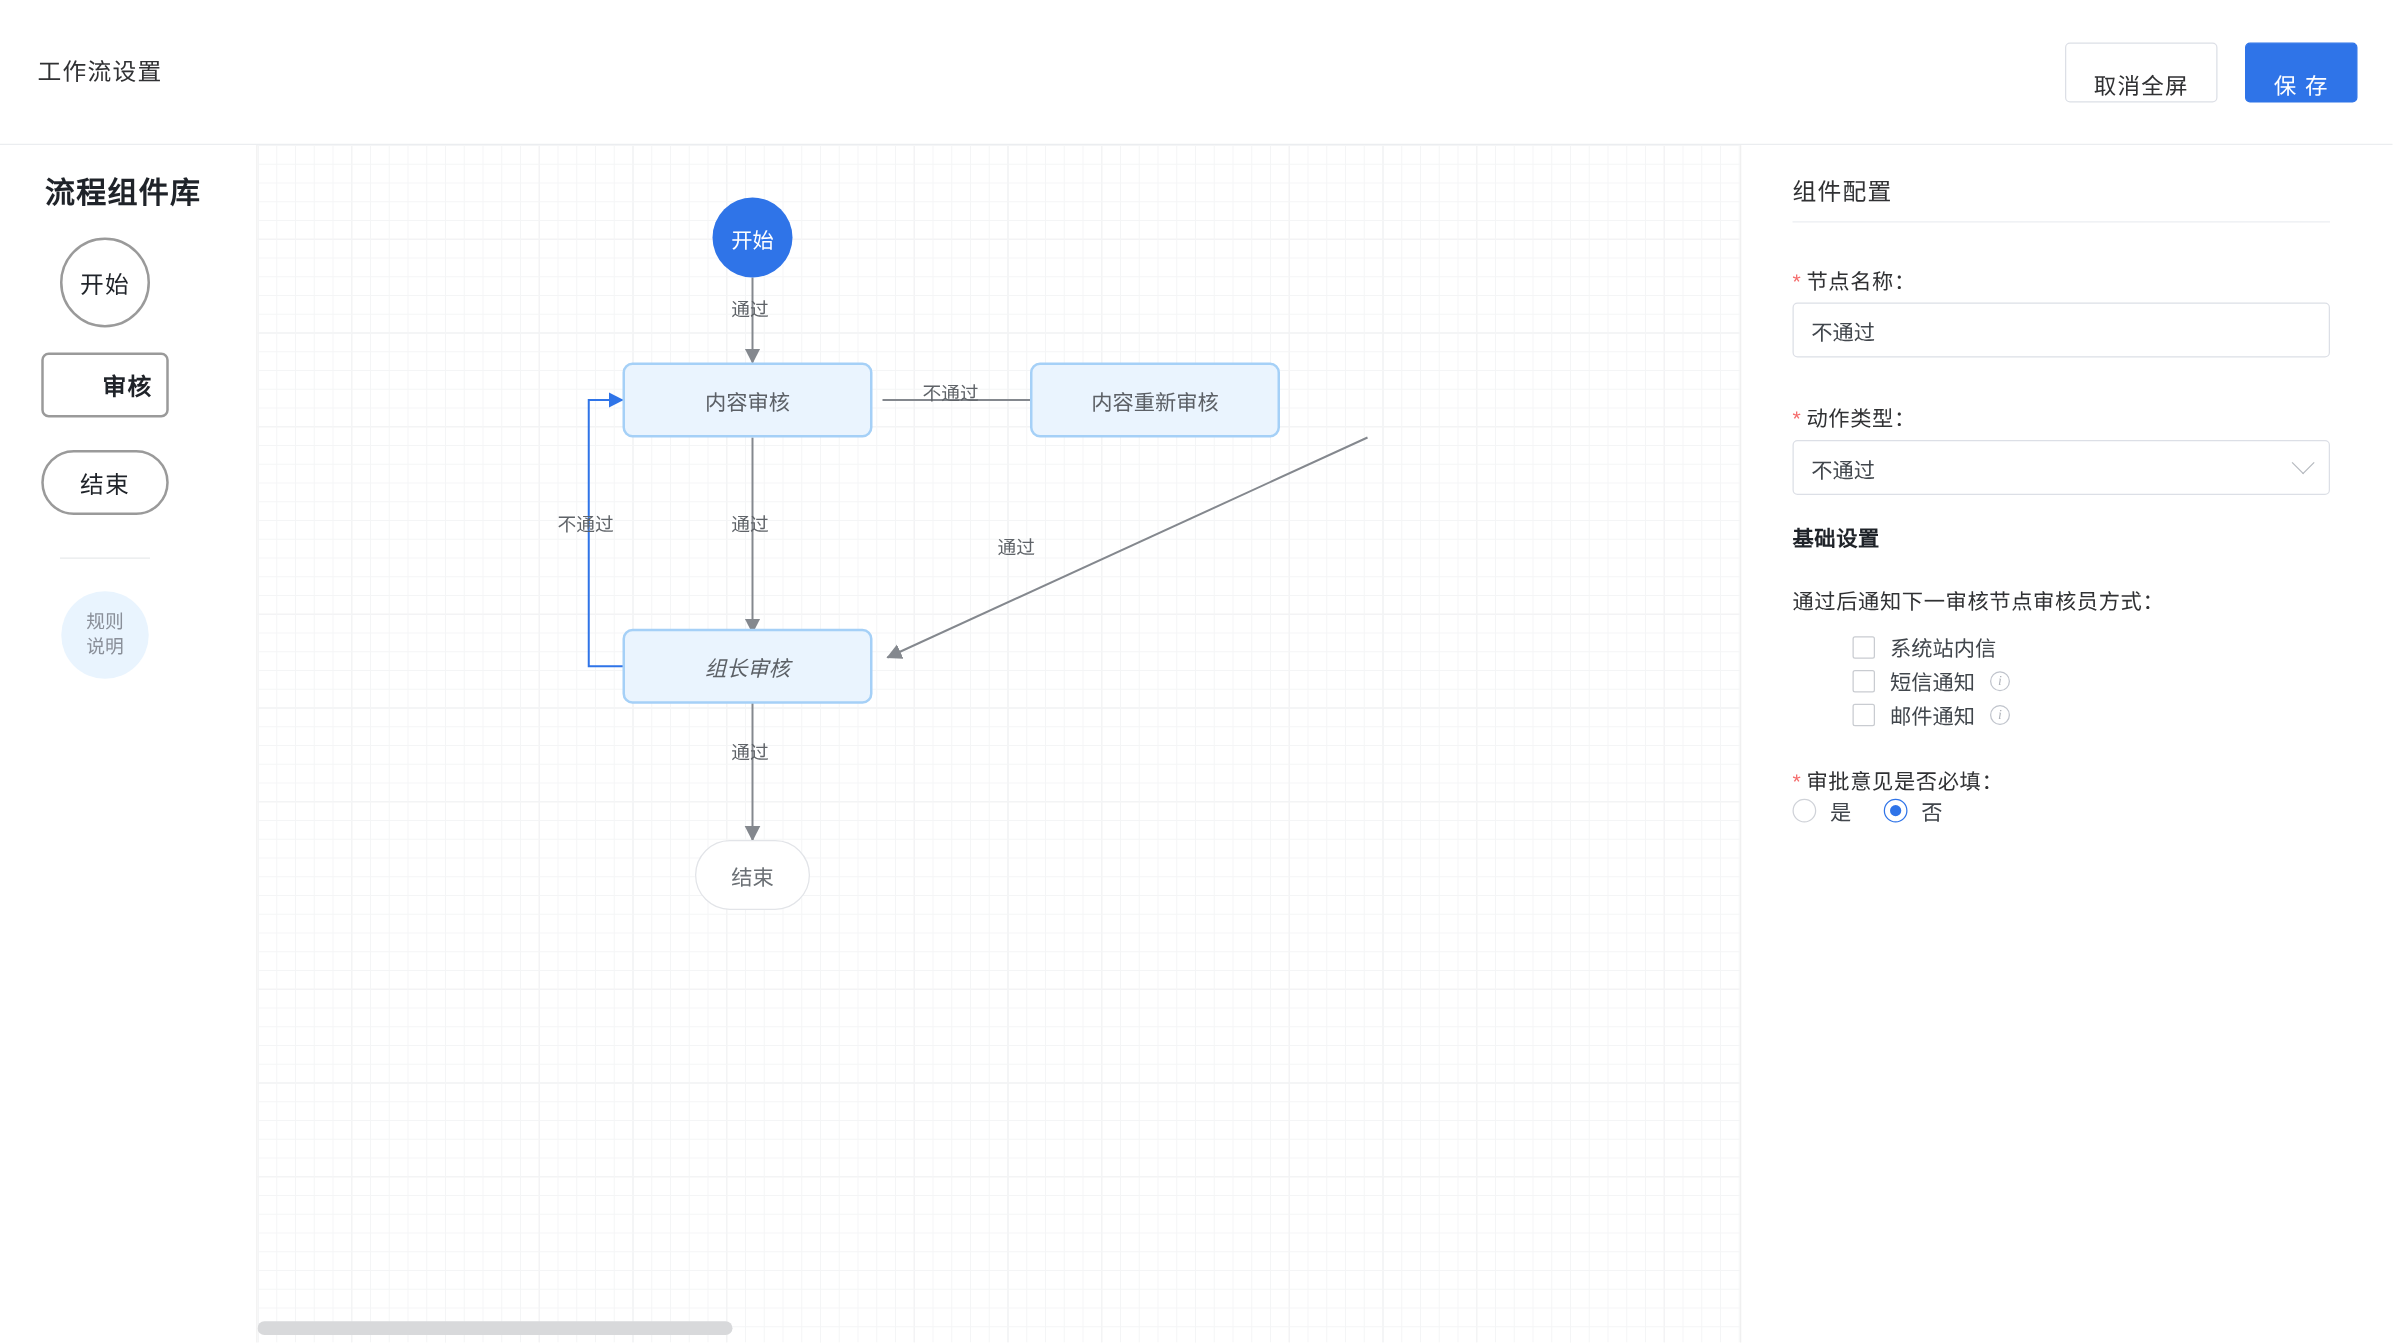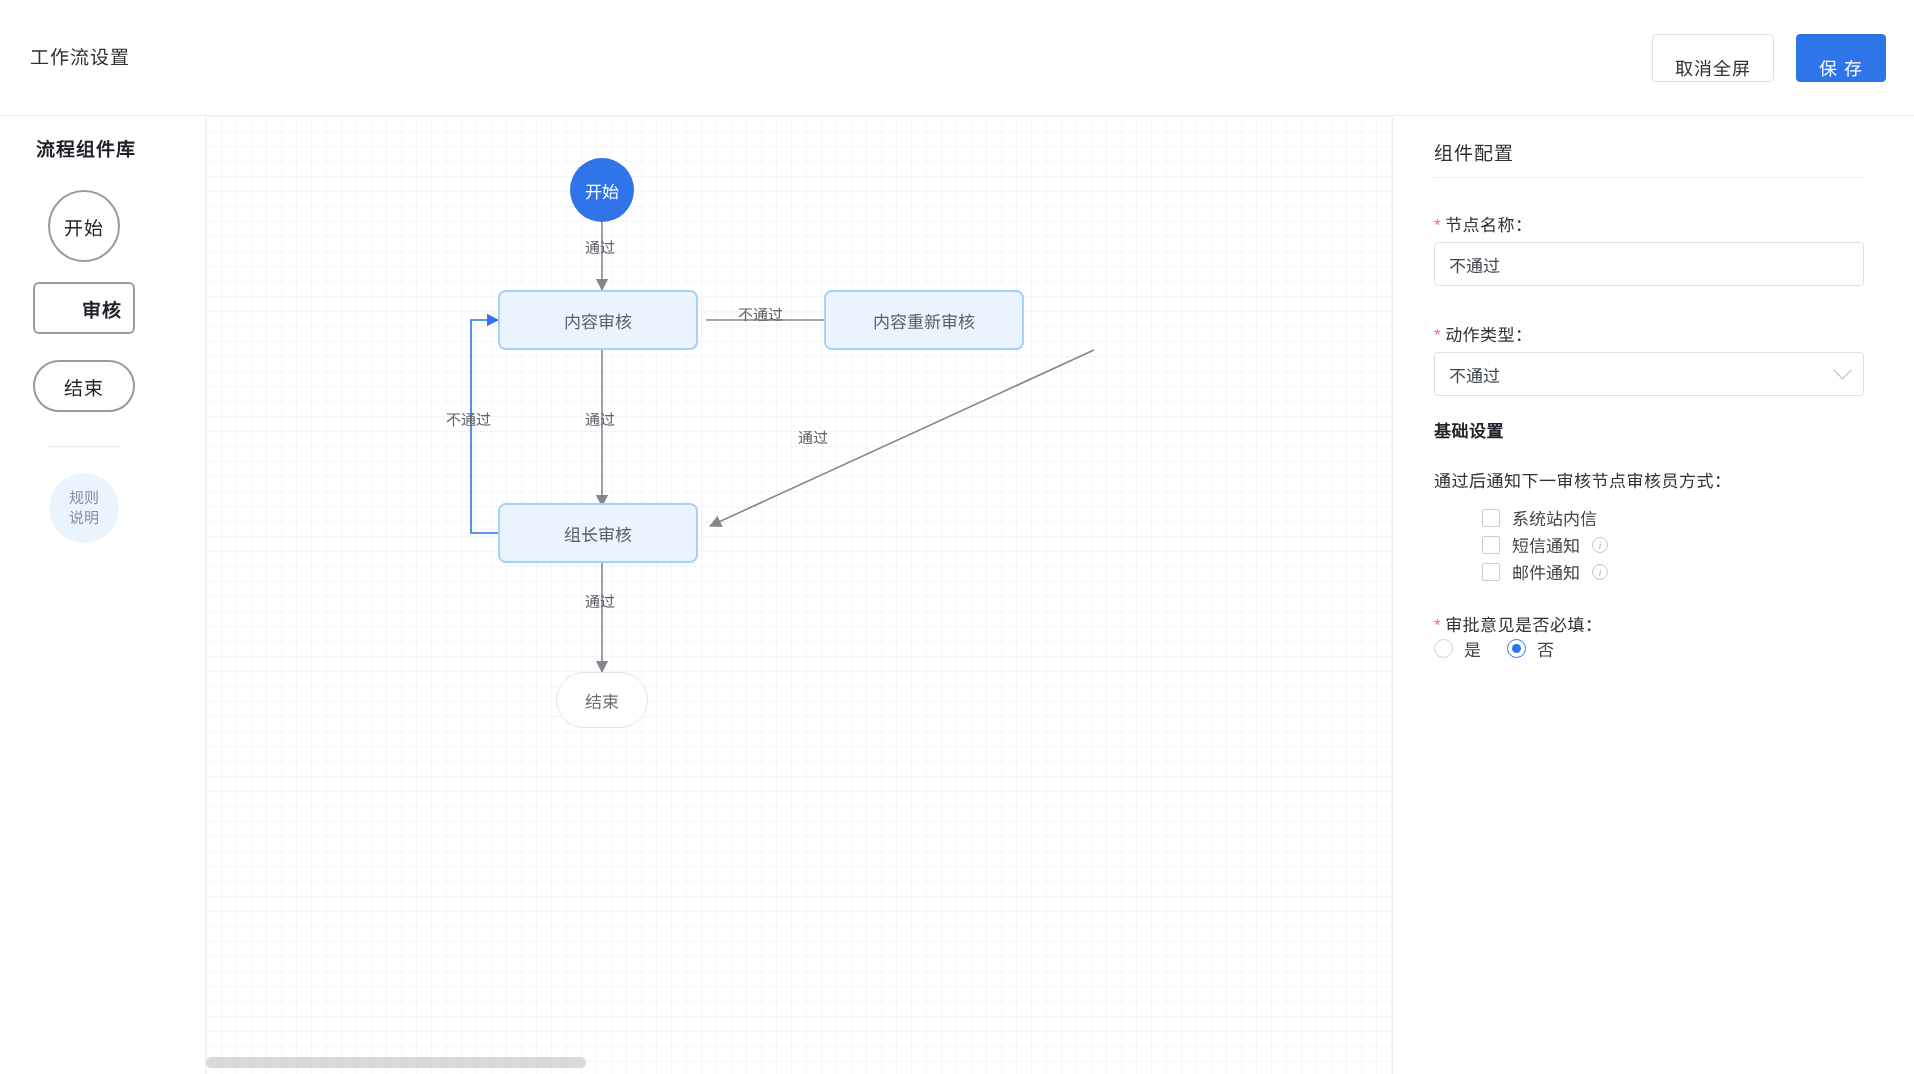--- a/index.html
+++ b/index.html
@@ -49,21 +49,21 @@
   }
 
   
   .sidebar {
     position: absolute; left: 0; top: 116px;
     width: 205px; height: 958px;
     background: #ffffff;
   }
   .sidebar-title {
     position: absolute; left: 36px; top: 18px;
-    font-size: 19px; font-weight: bold; color: #1f2329;
+    font-size: 24px; font-weight: bold; color: #1f2329;
     letter-spacing: 1px;
   }
   .palette-item {
     position: absolute;
     display: flex; align-items: center; justify-content: center;
     border: 2px solid #9a9a9a;
     color: #1f2329;
     background: #ffffff;
     font-size: 19px;
     cursor: grab;
@@ -312,21 +312,21 @@
     <path d="M888,234 L504,410" stroke="#84888e" stroke-width="1.6" fill="none" marker-end="url(#arrow-gray)"></path>
 
     <path d="M296,417 L265,417 L265,204 L292,204" stroke="#2f74e8" stroke-width="1.6" fill="none" marker-end="url(#arrow-blue)"></path>
 
     <path d="M396,446 L396,556" stroke="#84888e" stroke-width="1.6" fill="none" marker-end="url(#arrow-gray)"></path>
   </svg>
 
   <div class="node node-start" style="left:364px; top:42px;">开始</div>
   <div class="node node-audit" style="left:618px; top:174px; width:200px; height:60px;">内容重新审核</div>
   <div class="node node-audit" style="left:292px; top:174px; width:200px; height:60px;">内容审核</div>
-  <div class="node node-audit" style="left:292px; top:387px; width:200px; height:60px;">组长审核</div>
+  <div class="node node-audit" style="left:292px; top:387px; width:200px; height:60px;font-style:italic;">组长审核</div>
   <div class="node node-end" style="left:350px; top:556px;">结束</div>
 
   <div class="edge-label" style="left:379px; top:120px;">通过</div>
   <div class="edge-label" style="left:532px; top:187px;">不通过</div>
   <div class="edge-label" style="left:379px; top:292px;">通过</div>
   <div class="edge-label" style="left:592px; top:310px;">通过</div>
   <div class="edge-label" style="left:240px; top:292px;">不通过</div>
   <div class="edge-label" style="left:379px; top:474px;">通过</div>
 
   <div class="h-scrollbar">

